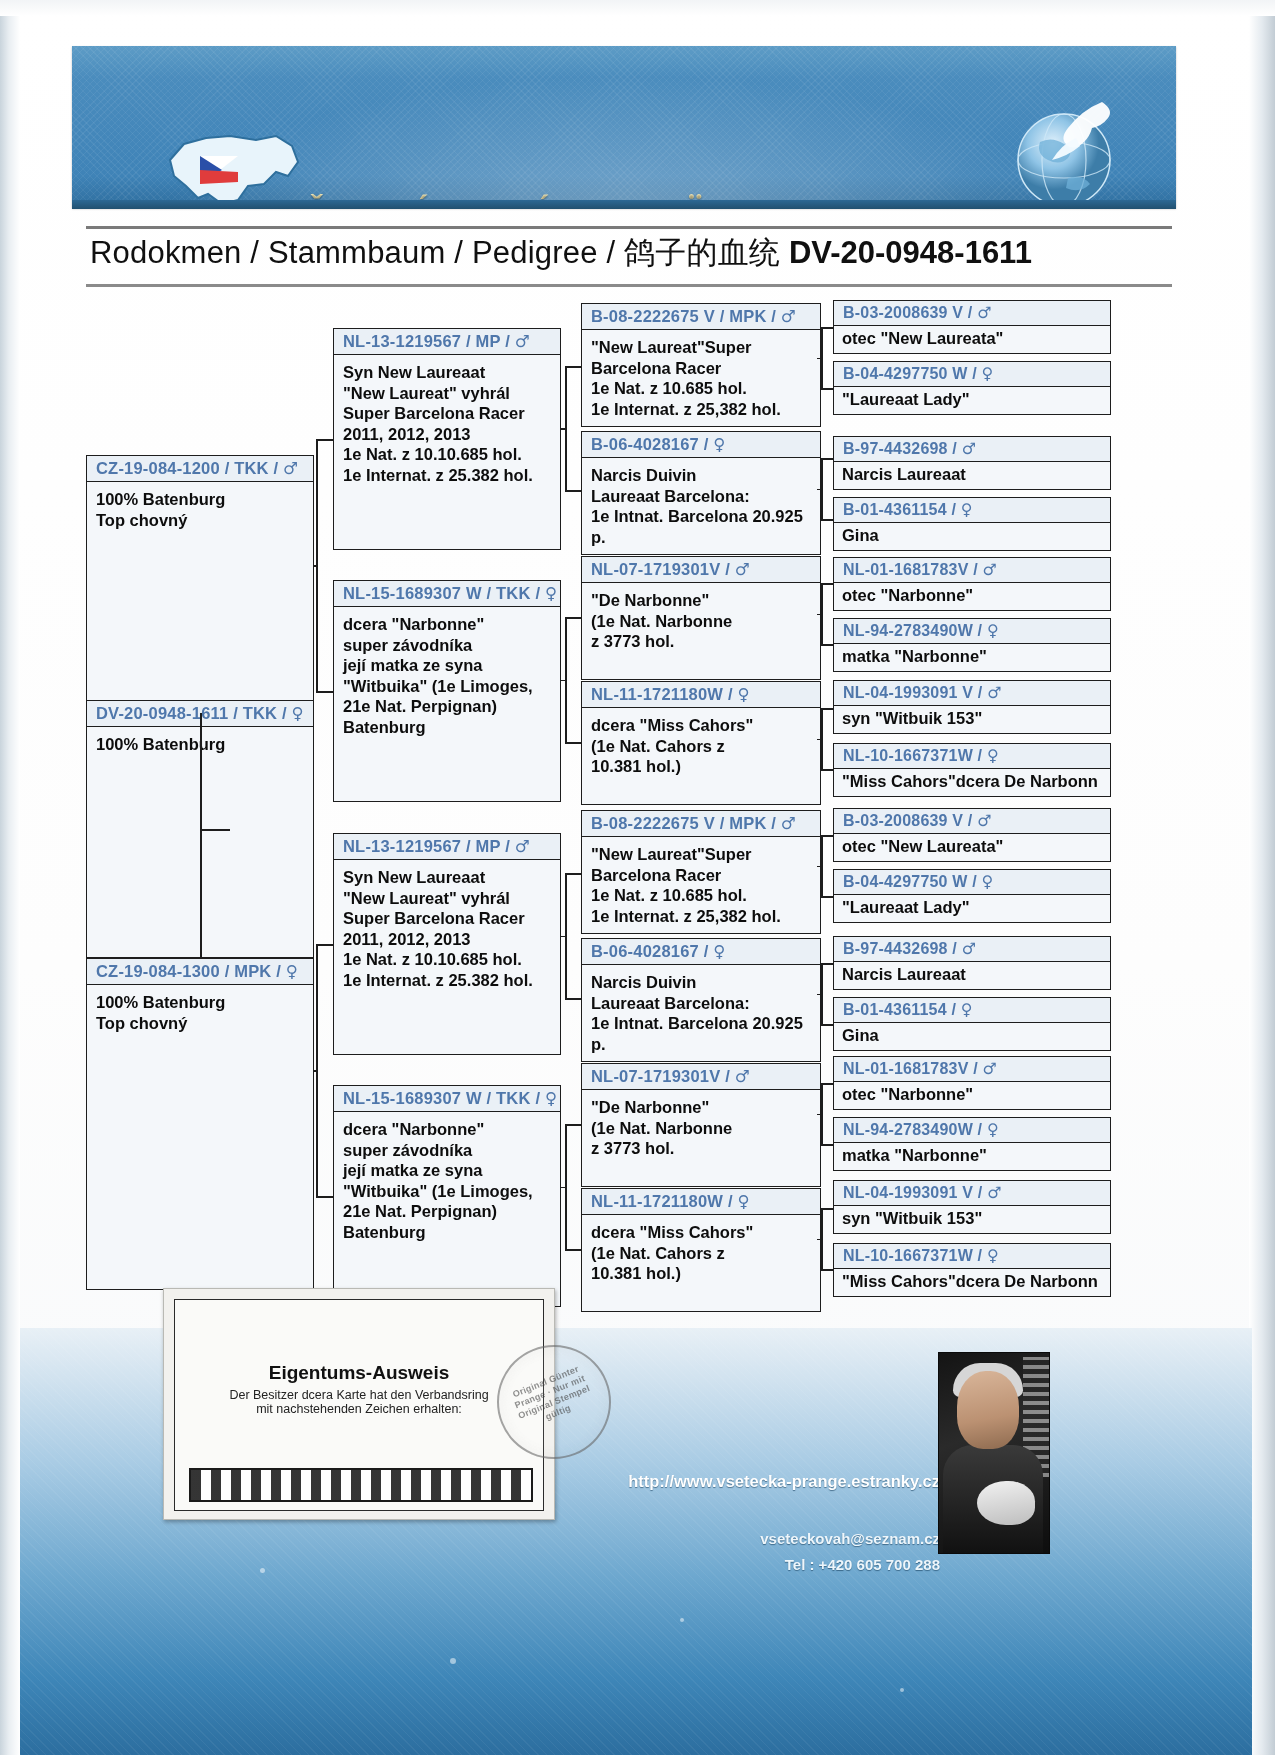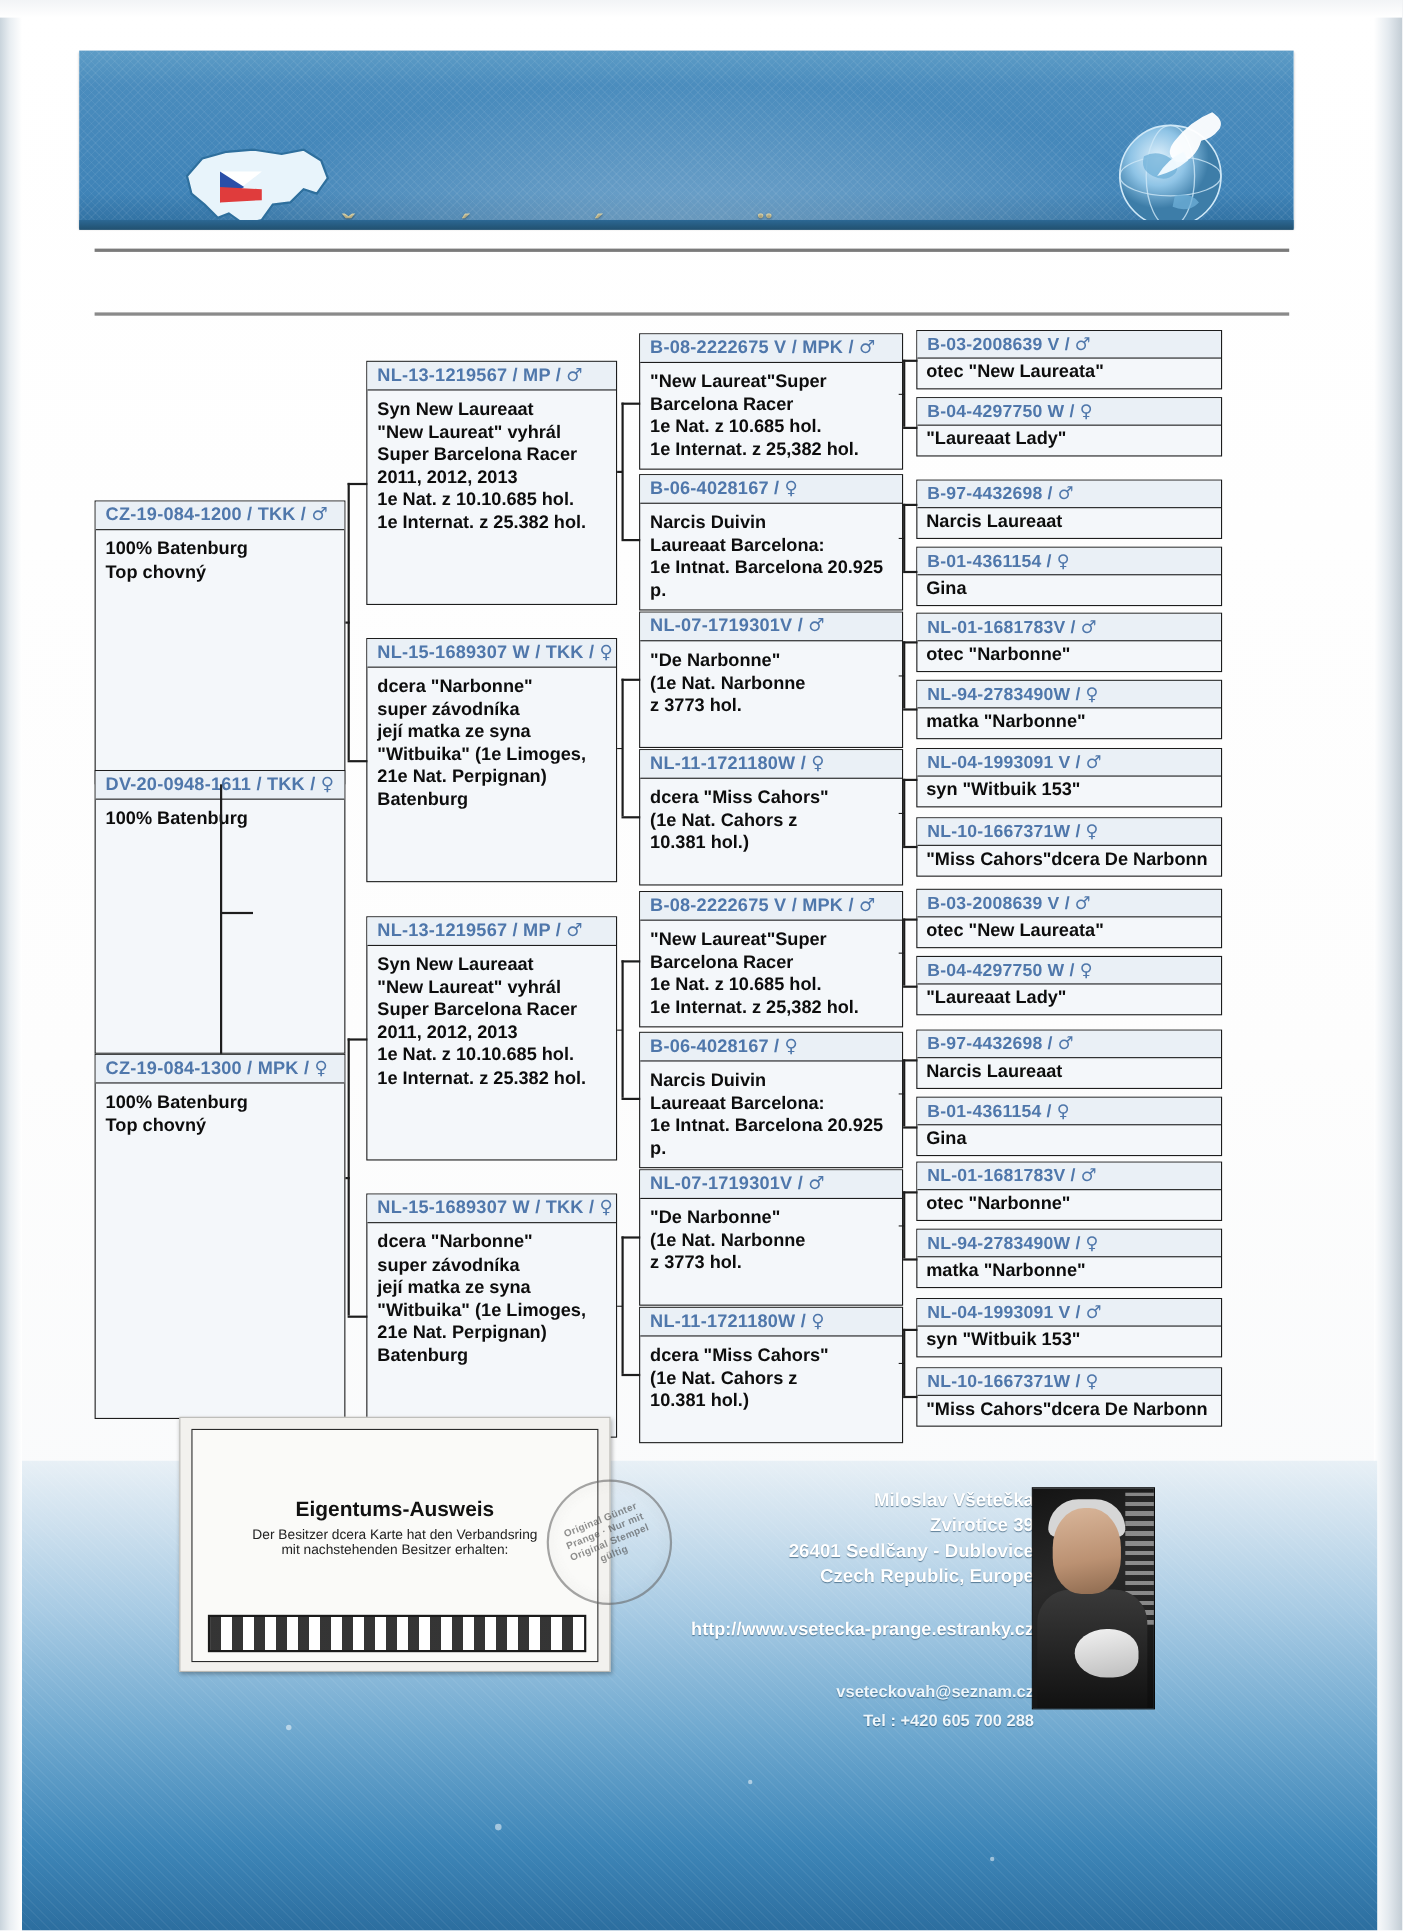--- a/index.html
+++ b/index.html
@@ -208,20 +208,24 @@
       <path d="M62 84 q14 -4 22 6 q-10 10 -24 4 Z" fill="#6fb0d8" opacity=".75"></path>
       <path d="M96 8 q-20 8 -34 26 q-8 10 -2 16 q8 8 18 -2 q6 -6 8 -14 q10 -2 16 -10 q6 -8 -6 -16 Z" fill="#ffffff" opacity=".95"></path>
       <path d="M70 44 q-14 6 -24 22 q16 -4 28 -14 Z" fill="#f3fbff" opacity=".95"></path>
     </svg>
 
     <div class="brand-sub">ČESKÁ FILIÁLKA GÜNTER PRANGE</div>
   </div>
   <div id="banner-strip-bottom"></div>
 
   <div id="title-rule"></div>
+  <div id="ped-title">
+    <span>Rodokmen / Stammbaum / Pedigree / 鸽子的血统</span>
+    <span class="code">DV-20-0948-1611</span>
+  </div>
   <div id="title-rule2"></div>
 
   <div id="tree">
       <div class="bx" style="left: 86px; top: 455px; width: 228px; height: 258px;">
         <div class="hd">CZ-19-084-1200 / TKK / <span class="sex">♂</span></div>
         <div class="bd">100% Batenburg
 Top chovný</div>
       </div>
       <div class="bx" style="left: 86px; top: 700px; width: 228px; height: 258px;">
         <div class="hd">DV-20-0948-1611 / TKK / <span class="sex">♀</span></div>
@@ -444,37 +448,31 @@
     <div class="foot-speck" style="left:240px;top:240px;width:5px;height:5px;"></div>
     <div class="foot-speck" style="left:660px;top:290px;width:4px;height:4px;"></div>
     <div class="foot-speck" style="left:430px;top:330px;width:6px;height:6px;"></div>
     <div class="foot-speck" style="left:880px;top:360px;width:4px;height:4px;"></div>
   </div>
 
   <div id="cert">
     <div id="cert-inner">
       <div id="cert-h">Eigentums-Ausweis</div>
       <div id="cert-s1">Der Besitzer dcera Karte hat den Verbandsring</div>
-      <div id="cert-s2">mit nachstehenden Besitzer erhalten:</div>
+      <div id="cert-s2">mit nachstehenden Zeichen erhalten:</div>
       <div id="cert-patt">
           <div class="wave"></div>
         </div>
     </div>
   </div>
 
   <div id="stamp">
     <span>Original Günter Prange · Nur mit Original Stempel gültig</span>
   </div>
 
-  <div id="contact">
-    <div>Miloslav Všetečka</div>
-    <div>Zvirotice 39</div>
-    <div>26401 Sedlčany - Dublovice</div>
-    <div>Czech Republic, Europe</div>
-  </div>
   <div id="site">http://www.vsetecka-prange.estranky.cz</div>
   <div id="mail">vseteckovah@seznam.cz</div>
   <div id="tel">Tel : +420 605 700 288</div>
 
   <div id="photo">
     <div class="deco"></div>
     <div class="body-sh"></div>
     <div class="hair"></div>
     <div class="face"></div>
     <div class="pig"></div>

